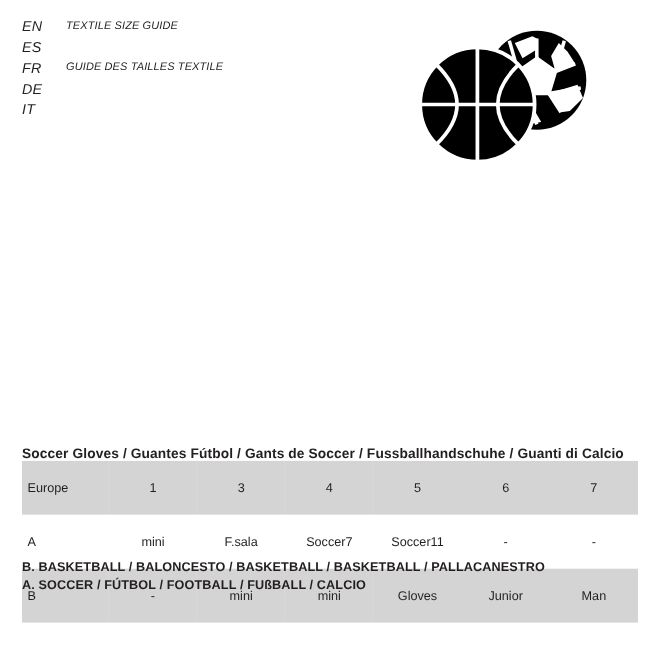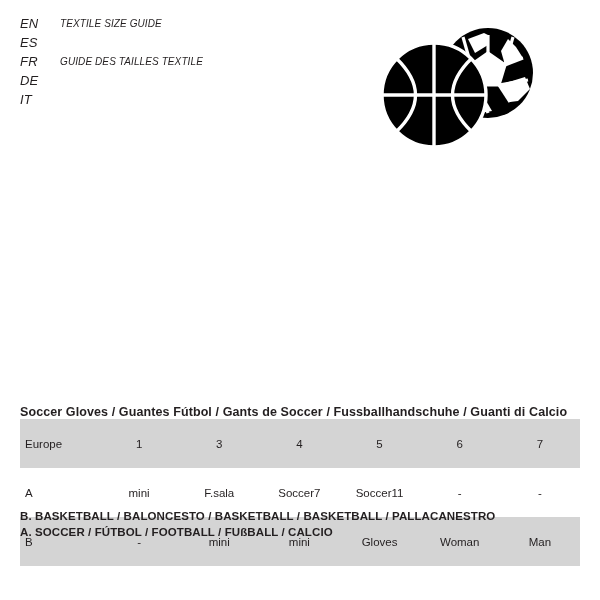--- a/index.html
+++ b/index.html
@@ -194,21 +194,21 @@
         <td>Soccer11</td>
         <td>-</td>
         <td>-</td>
       </tr>
       <tr class="header-row">
         <td class="col-label">B</td>
         <td>-</td>
         <td>mini</td>
         <td>mini</td>
         <td>Gloves</td>
-        <td>Woman</td>
+        <td>Junior</td>
         <td>Man</td>
       </tr>
     </tbody>
   </table>
 </div>
 
 <div class="footnotes">
   <div class="footnote">B. BASKETBALL / BALONCESTO / BASKETBALL / BASKETBALL / PALLACANESTRO</div>
   <div class="footnote">A. SOCCER / FÚTBOL / FOOTBALL / FUßBALL / CALCIO</div>
 </div>

